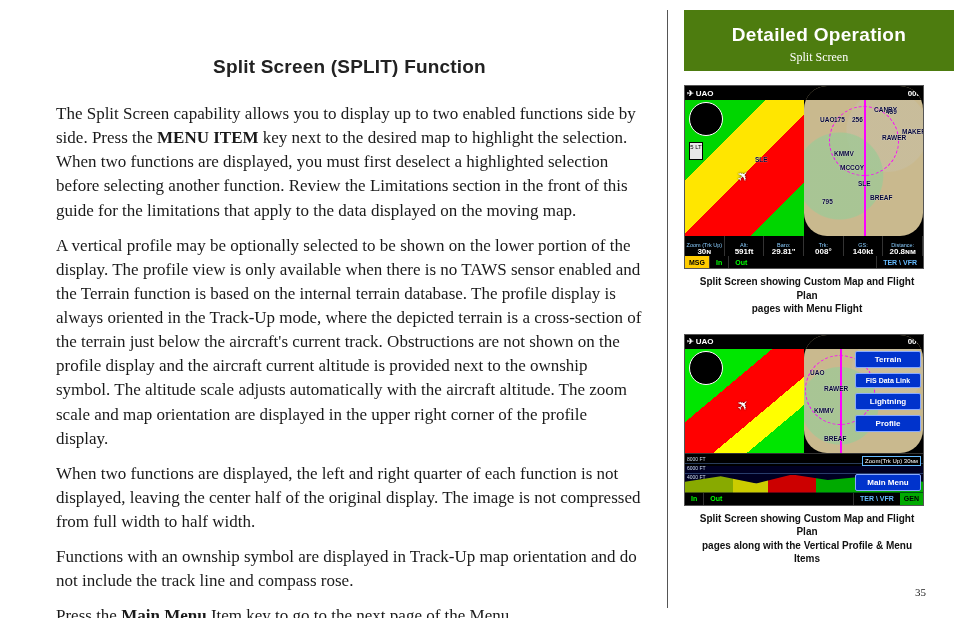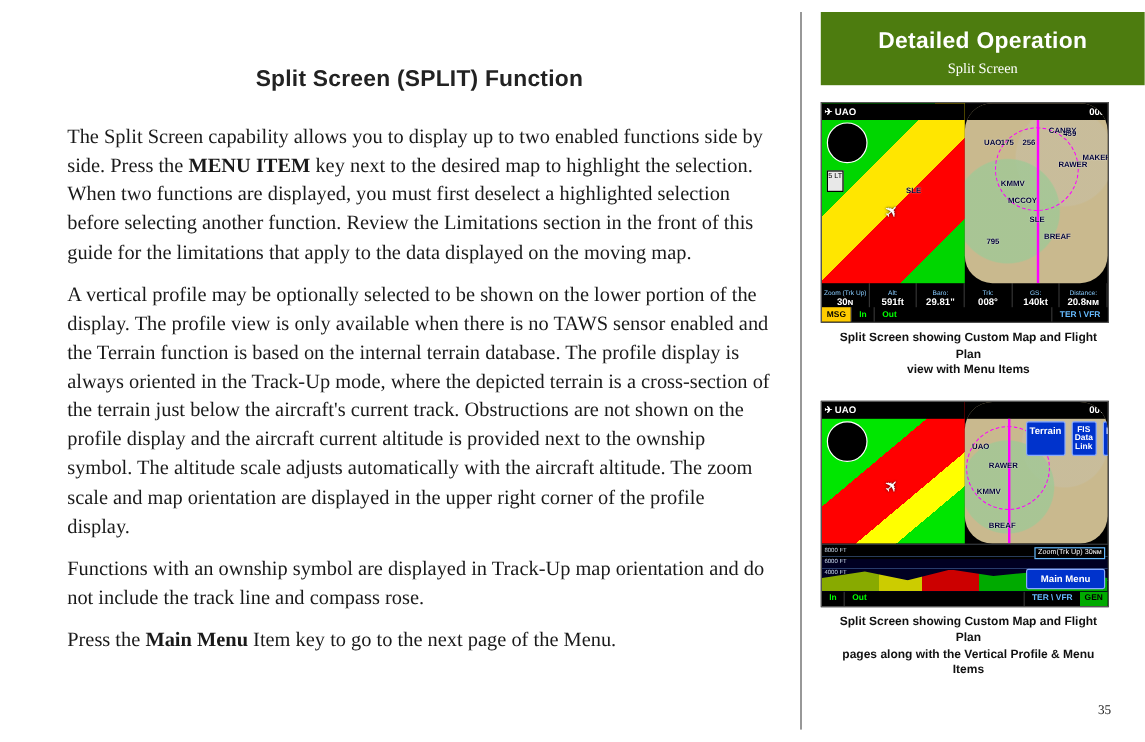--- a/index.html
+++ b/index.html
@@ -159,21 +159,21 @@
     position: absolute; top: 20px; left: 50%;
     width: 70px; height: 70px; transform: translateX(-50%);
     border: 1px dashed #ff00ff; border-radius: 50%;
   }
   .map-label {
     position: absolute; font-size: 6.5px; font-weight: 700;
     color: #003; text-shadow: 0 0 1px #fff;
   }
   .menu-col {
     position: absolute; top: 14px; right: 0; width: 70px;
-    display: flex; flex-direction: row; gap: 5px;
+    display: flex; flex-direction: column; gap: 5px;
     padding: 2px;
   }
   .menu-btn {
     background: #0033cc; color: #fff;
     font-size: 8px; font-weight: 700;
     padding: 3px 2px; text-align: center;
     border: 1px solid #88aaff; border-radius: 2px;
   }
   .menu-btn.datalink { font-size: 7px; }
   .bottombar {
@@ -244,20 +244,21 @@
 <div class="page">
 
   <div class="left-col">
     <h1 class="section-title">Split Screen (SPLIT) Function</h1>
 
     <div class="body-text">
       <p>
         <span>The Split Screen capability allows you to display up to two enabled functions side by side. Press the </span><strong>MENU ITEM</strong><span> key next to the desired map to highlight the selection. When two functions are displayed, you must first deselect a highlighted selection before selecting another function. Review the Limitations section in the front of this guide for the limitations that apply to the data displayed on the moving map.</span>
       </p>
       <p>A vertical profile may be optionally selected to be shown on the lower portion of the display. The profile view is only available when there is no TAWS sensor enabled and the Terrain function is based on the internal terrain database. The profile display is always oriented in the Track-Up mode, where the depicted terrain is a cross-section of the terrain just below the aircraft's current track. Obstructions are not shown on the profile display and the aircraft current altitude is provided next to the ownship symbol. The altitude scale adjusts automatically with the aircraft altitude. The zoom scale and map orientation are displayed in the upper right corner of the profile display.</p>
+      <p>When two functions are displayed, the left and right quarter of each function is not displayed, leaving the center half of the original display. The image is not compressed from full width to half width.</p>
       <p>Functions with an ownship symbol are displayed in Track-Up map orientation and do not include the track line and compass rose.</p>
       <p>
         <span>Press the </span><strong>Main Menu</strong><span> Item key to go to the next page of the Menu.</span>
       </p>
     </div>
   </div>
 
   <div class="divider"></div>
 
   <div class="right-col">
@@ -331,21 +332,21 @@
           <div class="msg">MSG</div>
           <div class="tab">In</div>
           <div class="tab">Out</div>
           <div class="spacer"></div>
           <div class="tab blue">TER \ VFR</div>
         </div>
       </div>
     </div>
     <div class="caption">
       <span>Split Screen showing Custom Map and Flight Plan</span><br>
-      <span>view with Menu Items</span>
+      <span>pages with Menu Flight</span>
     </div>
 
     <div class="figure">
       <div class="shot shot2">
         <div class="shot-row">
           <div class="pane pane-left weather">
             <div class="topbar">
               <span>✈</span>
               <span class="wp">UAO</span>
             </div>

